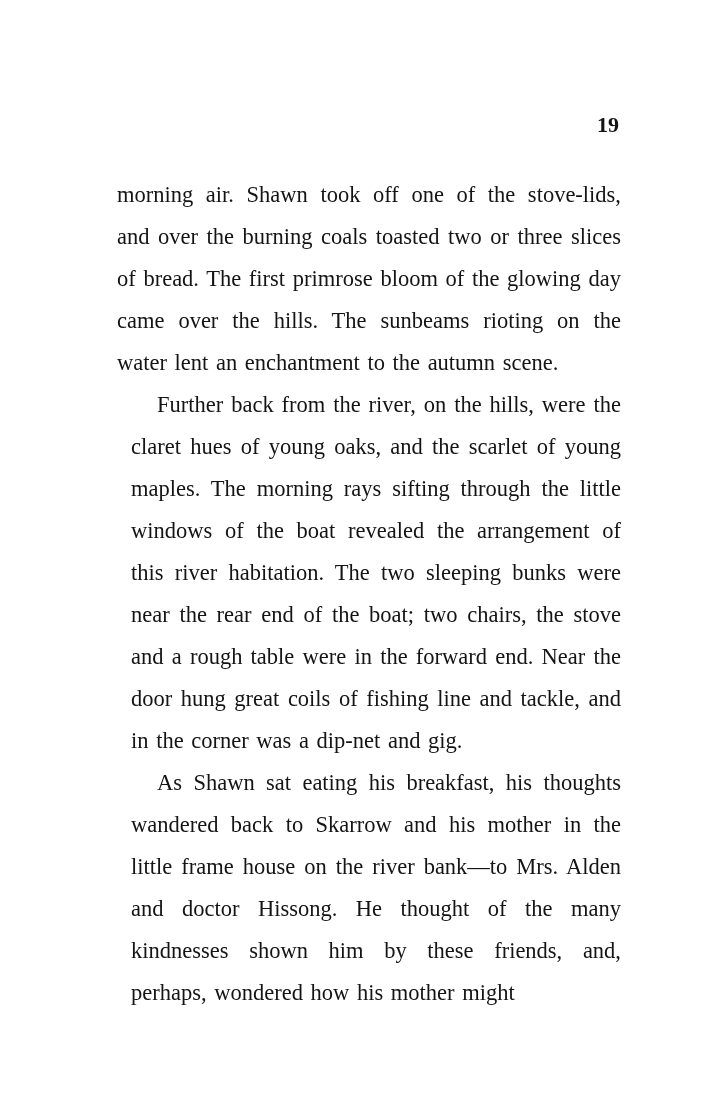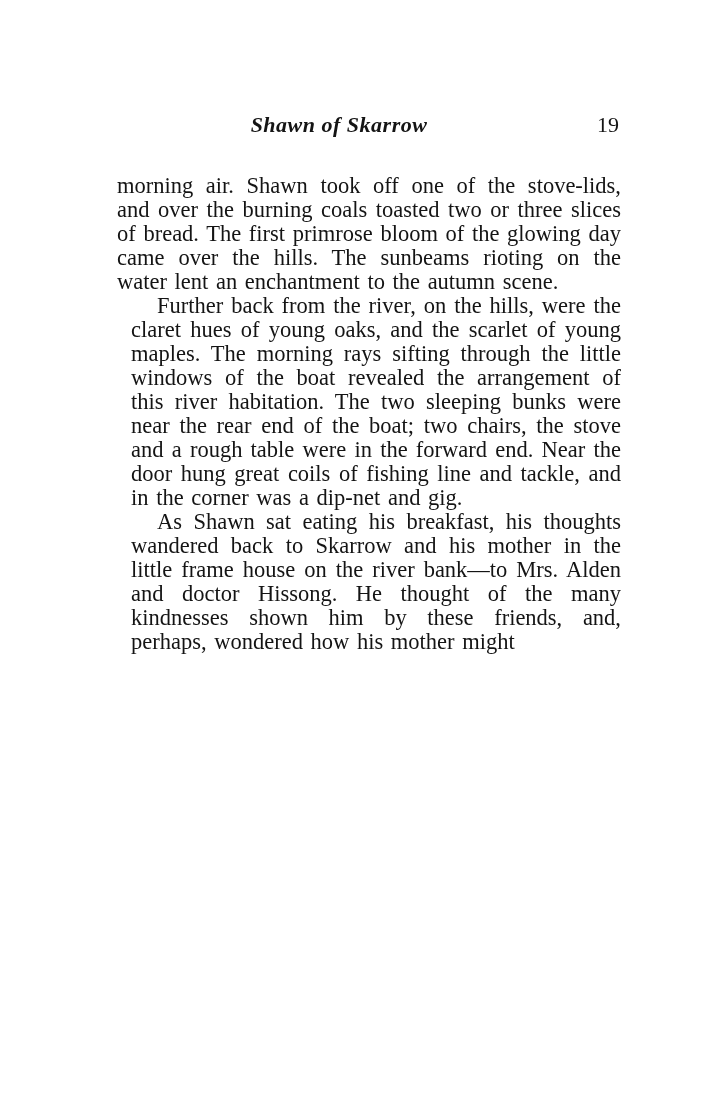--- a/index.html
+++ b/index.html
@@ -35,44 +35,43 @@
     text-align: center;
     font-style: italic;
     font-weight: bold;
     letter-spacing: 0.5px;
   }
   .page-number {
     position: absolute;
     right: 2px;
     top: 0;
     font-style: normal;
-    font-weight: normal;
+    font-weight: bold;
     text-align: right;
   }
   .body-text p {
     margin: 0;
     font-size: 22.5px;
-    line-height: 24px;
+    line-height: 42px;
     text-align: justify;
     text-justify: inter-word;
     word-spacing: 2px;
   }
   .body-text p.indent {
     text-indent: 26px;
     margin-left: 14px;
   }
 </style>
 </head>
 <body>
 
 <div class="page">
   <div class="text-block">
 
     <div class="running-header">
-      <span class="running-title">Shawn of Skarrow</span>
       <span class="page-number">19</span>
     </div>
 
     <div class="body-text">
       <p>morning air.  Shawn took off one of the stove-lids, and over the burning coals toasted two or three slices of bread. The first primrose bloom of the glowing day came over the hills.  The sunbeams rioting on the water lent an enchantment to the autumn scene.</p>
       <p class="indent">Further back from the river, on the hills, were the claret hues of young oaks, and the scarlet of young maples.  The morning rays sifting through the little windows of the boat revealed the arrangement of this river habitation.  The two sleeping bunks were near the rear end of the boat; two chairs, the stove and a rough table were in the forward end. Near the door hung great coils of fishing line and tackle, and in the corner was a dip-net and gig.</p>
       <p class="indent">As Shawn sat eating his breakfast, his thoughts wandered back to Skarrow and his mother in the little frame house on the river bank—to Mrs. Alden and doctor Hissong.  He thought of the many kindnesses shown him by these friends, and, perhaps, wondered how his mother might</p>
     </div>
 
   </div>

